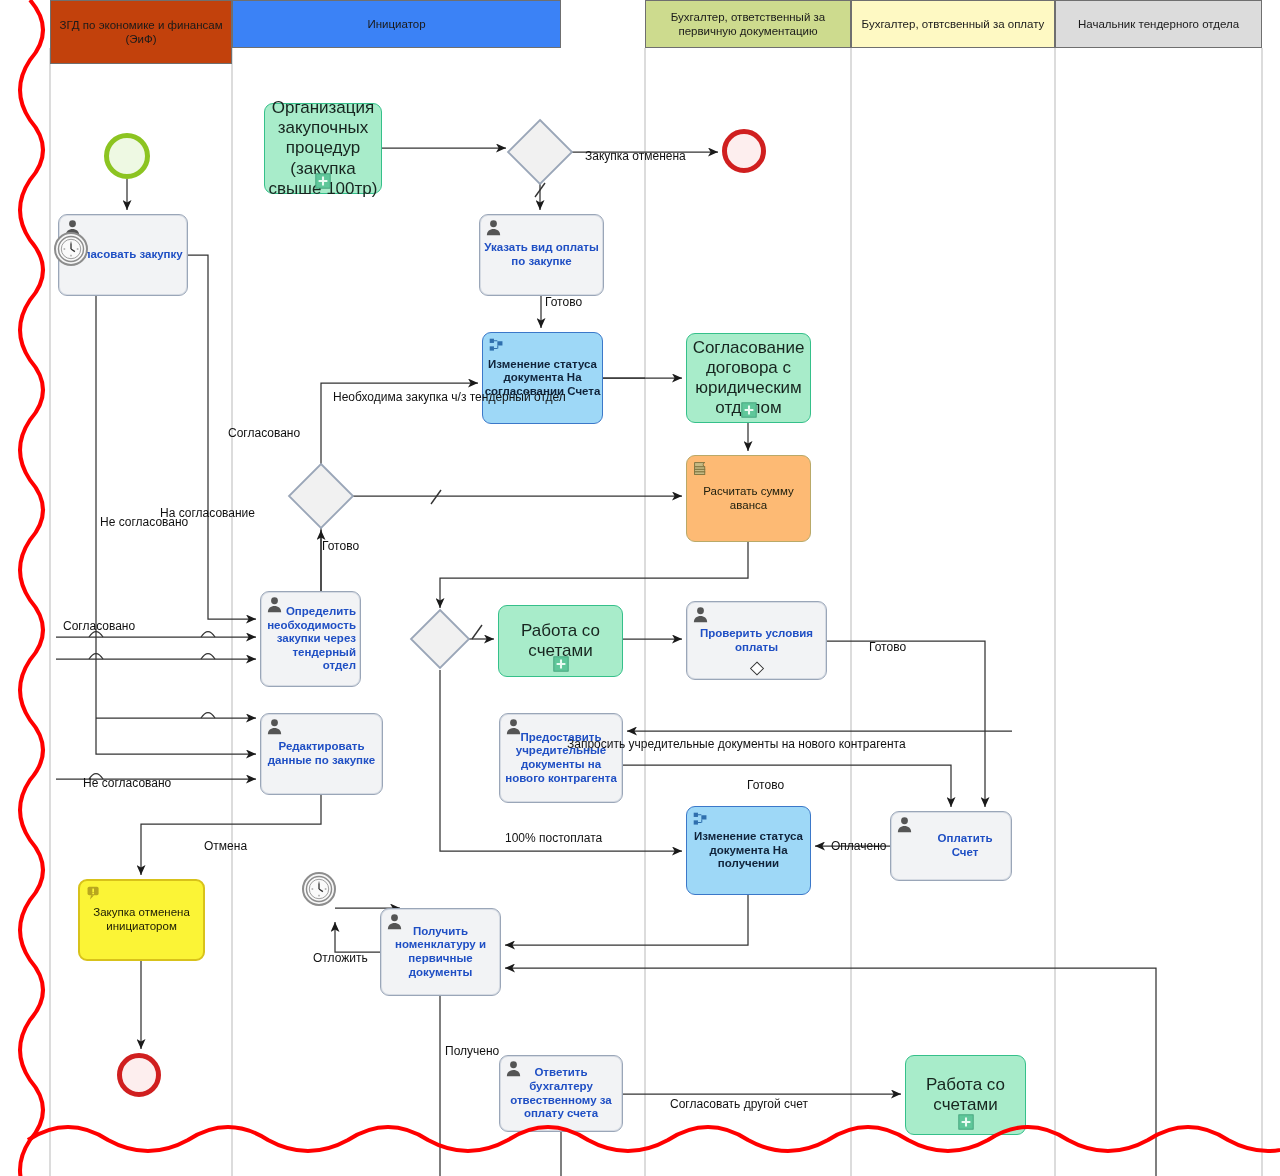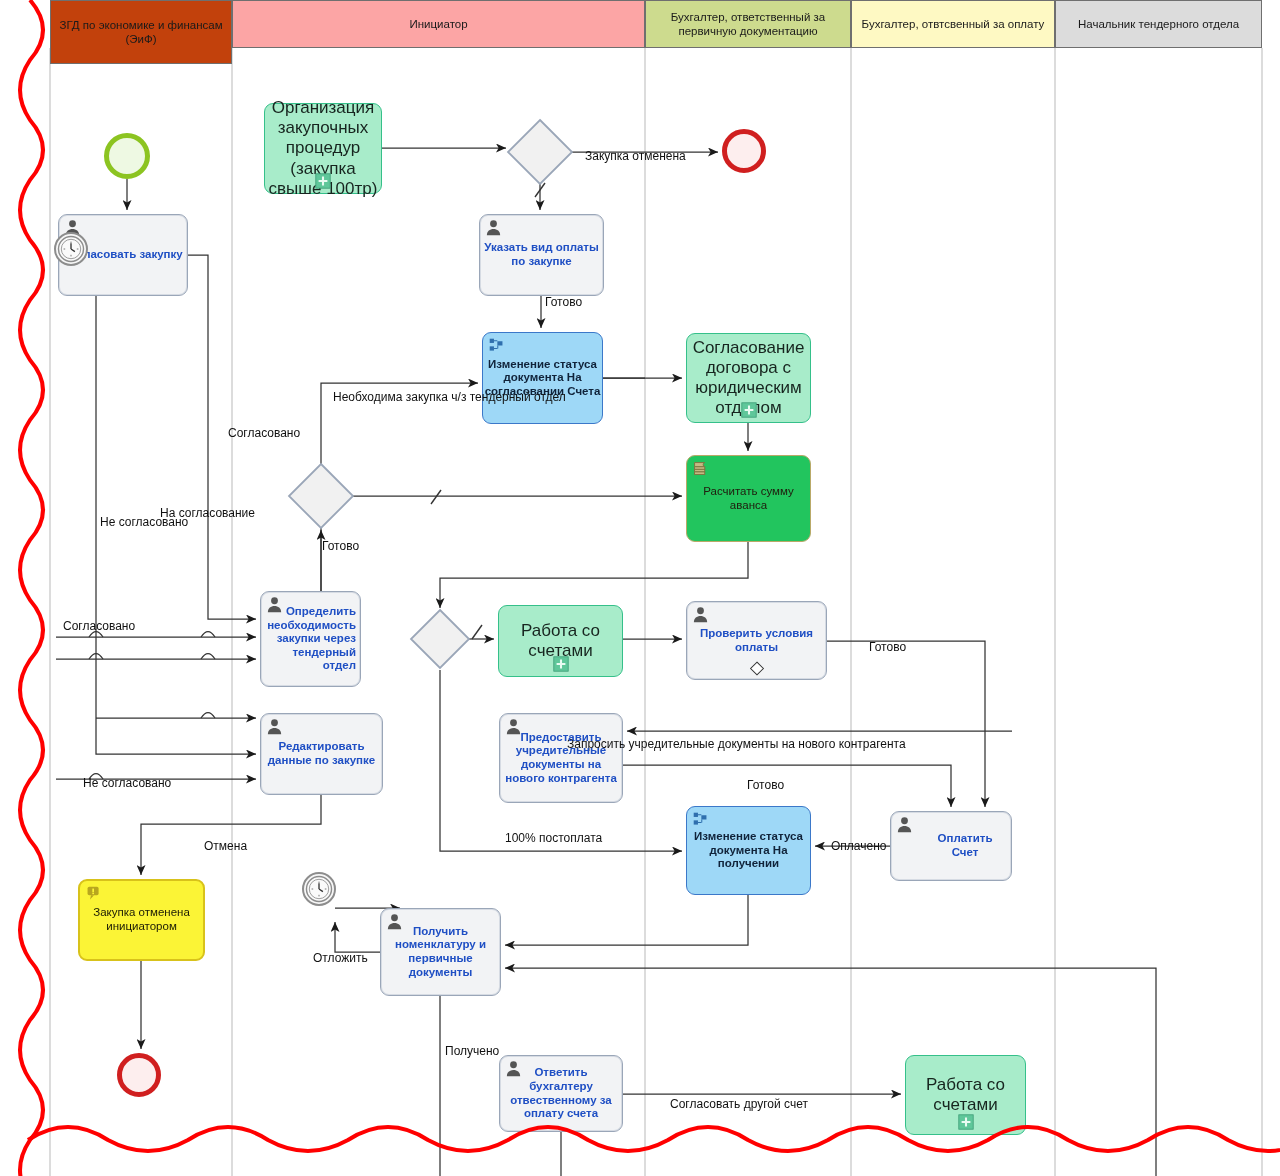--- a/index.html
+++ b/index.html
@@ -13,21 +13,21 @@
      box-sizing:border-box;padding:2px 4px;}
   .node{position:absolute;box-sizing:border-box;display:flex;align-items:center;
      justify-content:center;text-align:center;line-height:1.18;}
   .task{border-radius:9px;border:1.6px solid #9aa6b8;background:#f2f3f5;
      color:#1f4fc4;font-weight:bold;font-size:11.5px;box-shadow:0 0 0 1px #d6dbe3 inset;}
   .task .lbl{padding:0 4px;z-index:2;position:relative;}
   .task-green{border-radius:9px;border:1.8px solid #35c08a;background:#a8ecca;
      color:#17251f;font-weight:normal;font-size:17px;}
   .task-blue{border-radius:9px;border:1.8px solid #3b78c9;background:#9ed8f7;
      color:#10233a;font-weight:bold;font-size:11.5px;justify-content:flex-end;}
-  .task-tan{border-radius:9px;border:1.8px solid #b9a968;background:#22c55e;
+  .task-tan{border-radius:9px;border:1.8px solid #b9a968;background:#fdba74;
      color:#20200f;font-weight:normal;font-size:11.5px;}
   .task-yellow{border-radius:9px;border:2px solid #d8c21a;background:#fbf436;
      color:#1a1a05;font-weight:normal;font-size:11.5px;}
   .ico{position:absolute;width:17px;height:17px;left:5px;top:4px;z-index:3;}
   .plus-marker{position:absolute;width:16px;height:16px;left:50%;
      transform:translateX(-50%);bottom:4px;z-index:3;}
   .diamond-marker{position:absolute;width:15px;height:15px;left:50%;
      transform:translateX(-50%);bottom:3px;z-index:3;}
   .edge-label{position:absolute;font-size:12px;color:#111;background:transparent;
      white-space:nowrap;line-height:1;}
@@ -50,21 +50,21 @@
         <line x1="851" y1="48" x2="851" y2="1176" stroke="#b9b9b9" stroke-width="1"></line>
         <line x1="1055" y1="48" x2="1055" y2="1176" stroke="#b9b9b9" stroke-width="1"></line>
         <line x1="1262" y1="48" x2="1262" y2="1176" stroke="#b9b9b9" stroke-width="1"></line>
       </g>
   </svg>
 
   <div id="lane-headers">
       <div class="lane-header" style="left: 50px; top: 0px; width: 182px; height: 64px; background: #c2410c; border: 1px solid rgb(111, 111, 111);">
         <span>ЗГД по экономике  и финансам (ЭиФ)</span>
       </div>
-      <div class="lane-header" style="left: 232px; top: 0px; width: 413px; height: 48px; background: #fca5a5; border: 1px solid rgb(111, 111, 111);">
+      <div class="lane-header" style="left: 232px; top: 0px; width: 329px; height: 48px; background: #3b82f6; border: 1px solid rgb(111, 111, 111);">
         <span>Инициатор</span>
       </div>
       <div class="lane-header" style="left: 645px; top: 0px; width: 206px; height: 48px; background: rgb(205, 219, 142); border: 1px solid rgb(111, 111, 111);">
         <span>Бухгалтер, ответственный за первичную документацию</span>
       </div>
       <div class="lane-header" style="left: 851px; top: 0px; width: 204px; height: 48px; background: #fef9c3; border: 1px solid rgb(111, 111, 111);">
         <span>Бухгалтер, отвтсвенный за оплату</span>
       </div>
       <div class="lane-header" style="left: 1055px; top: 0px; width: 207px; height: 48px; background: rgb(220, 220, 220); border: 1px solid rgb(111, 111, 111);">
         <span>Начальник тендерного отдела</span>

